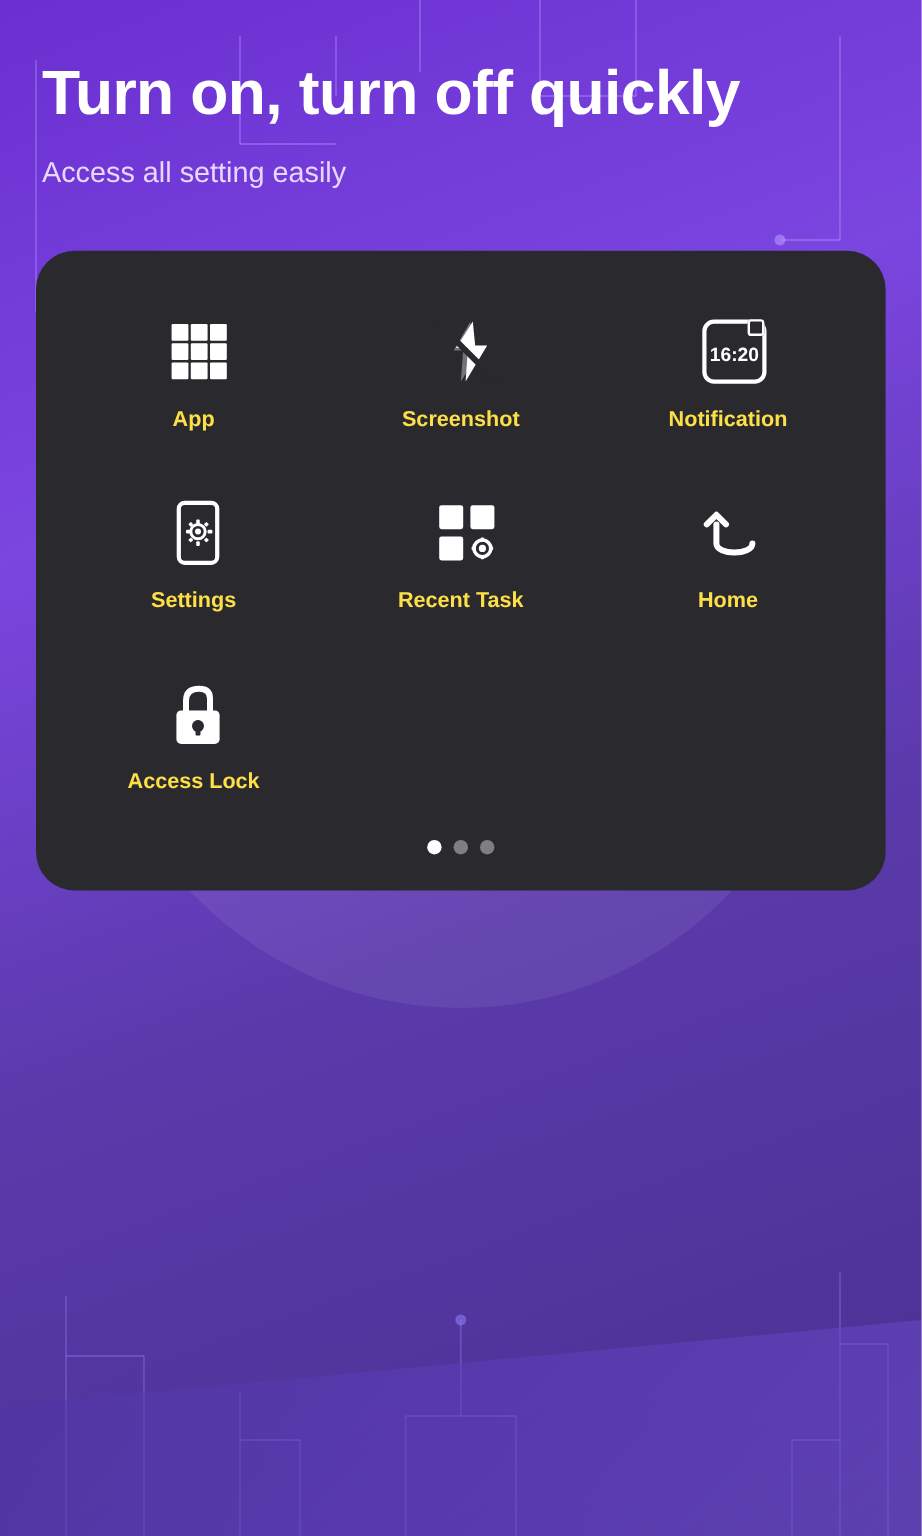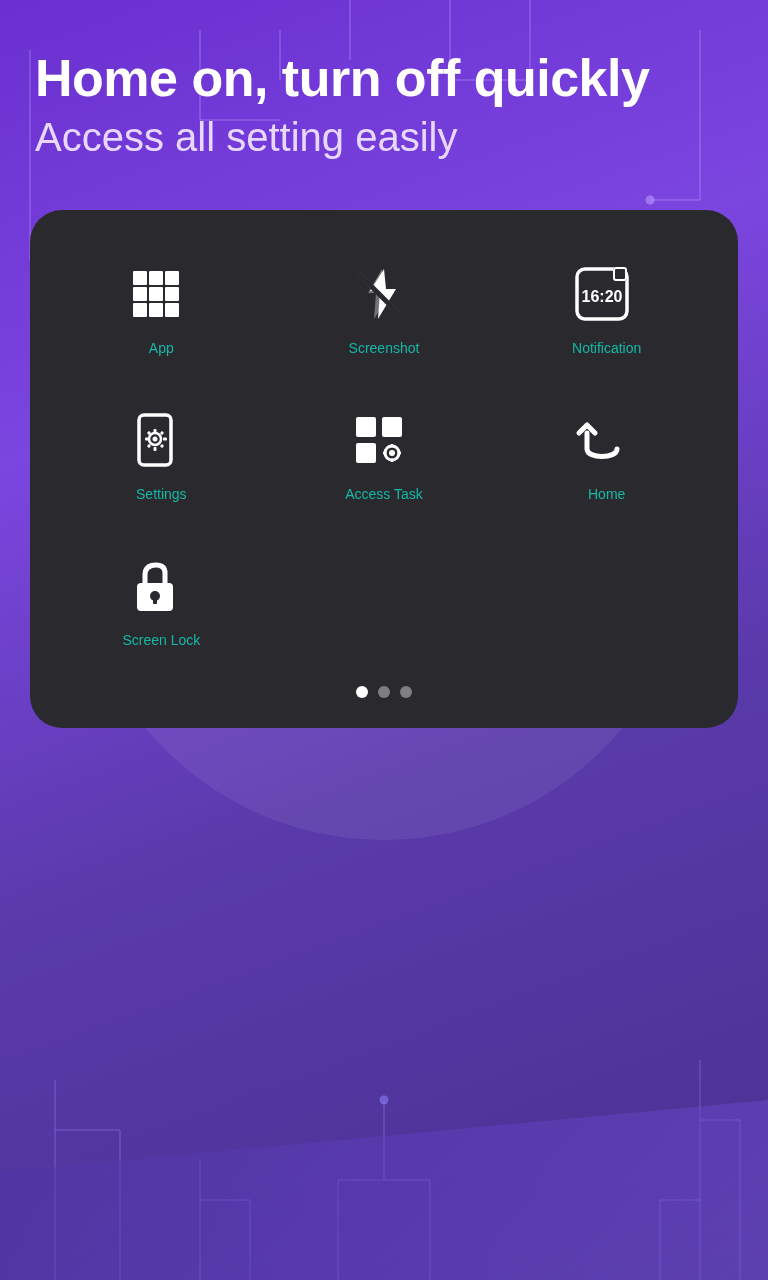--- a/index.html
+++ b/index.html
@@ -29,24 +29,24 @@
 
     .main-title {
       font-size: 52px;
       font-weight: 800;
       color: #ffffff;
       line-height: 1.1;
       letter-spacing: -0.5px;
     }
 
     .sub-title {
-      font-size: 40px;
+      font-size: 24px;
       font-weight: 400;
       color: #e8d8ff;
-      margin-top: 8px;
+      margin-top: 24px;
     }
 
     
     .circle-bg {
       position: absolute;
       width: 620px;
       height: 620px;
       border-radius: 50%;
       background: rgba(255,255,255,0.07);
       top: 220px;
@@ -77,35 +77,35 @@
       justify-content: center;
       padding: 20px 10px;
       cursor: pointer;
     }
 
     .icon-wrap {
       width: 68px;
       height: 68px;
       display: flex;
       align-items: center;
-      justify-content: flex-start;
+      justify-content: flex-end;
       margin-bottom: 12px;
     }
 
     .icon-wrap svg {
       width: 58px;
       height: 58px;
       fill: #ffffff;
     }
 
     .item-label {
-      font-size: 14px;
-      color: #14b8a6;
+      font-size: 18px;
+      color: #fde047;
       text-align: center;
-      font-weight: 400;
+      font-weight: 700;
     }
 
     .dots-row {
       display: flex;
       justify-content: center;
       gap: 10px;
       margin-top: 18px;
     }
 
     .dot {
@@ -180,21 +180,21 @@
     <line x1="700" y1="1120" x2="740" y2="1120"></line>
     <line x1="740" y1="1120" x2="740" y2="1280"></line>
     <line x1="700" y1="1200" x2="660" y2="1200"></line>
     <line x1="660" y1="1200" x2="660" y2="1280"></line>
   </g>
 </svg>
 
 <div class="circle-bg"></div>
 
 <div class="header-section">
-  <h1 class="main-title">Home on, turn off quickly</h1>
+  <h1 class="main-title">Turn on, turn off quickly</h1>
   <p class="sub-title">Access all setting easily</p>
 </div>
 
 <div class="card">
   <div class="grid">
 
     <div class="grid-item">
       <div class="icon-wrap">
         <svg viewBox="0 0 58 58" xmlns="http://www.w3.org/2000/svg">
           <rect x="6" y="6" width="14" height="14" rx="1"></rect>
@@ -272,21 +272,21 @@
           <rect x="6" y="32" width="20" height="20" rx="2"></rect>
 
           <circle cx="42" cy="42" r="7" fill="none" stroke="white" stroke-width="3"></circle>
           <circle cx="42" cy="42" r="3" fill="white"></circle>
           <rect x="40.5" y="33" width="3" height="3.5" rx="1" fill="white"></rect>
           <rect x="40.5" y="47.5" width="3" height="3.5" rx="1" fill="white"></rect>
           <rect x="33" y="40.5" width="3.5" height="3" rx="1" fill="white"></rect>
           <rect x="47.5" y="40.5" width="3.5" height="3" rx="1" fill="white"></rect>
         </svg>
       </div>
-      <span class="item-label">Access Task</span>
+      <span class="item-label">Recent Task</span>
     </div>
 
     <div class="grid-item">
       <div class="icon-wrap">
         <svg viewBox="0 0 58 58" xmlns="http://www.w3.org/2000/svg">
 
           <path d="M44 38 C44 48, 14 48, 14 38 L14 22" fill="none" stroke="white" stroke-width="5" stroke-linecap="round"></path>
 
           <polyline points="6,22 14,14 22,22" fill="none" stroke="white" stroke-width="5" stroke-linecap="round" stroke-linejoin="round"></polyline>
         </svg>
@@ -303,21 +303,21 @@
 
           <path d="M18 26 L18 18 Q18 8 29 8 Q38 8 38 16 L38 26" fill="none" stroke="white" stroke-width="5" stroke-linecap="round"></path>
 
           <circle cx="28" cy="39" r="5" fill="#2a2a2e"></circle>
           <rect x="26" y="39" width="4" height="8" rx="1" fill="#2a2a2e"></rect>
 
           <rect x="26.5" y="34" width="3" height="8" rx="1.5" fill="#2a2a2e"></rect>
           <circle cx="28" cy="44.5" r="1.8" fill="#2a2a2e"></circle>
         </svg>
       </div>
-      <span class="item-label">Screen Lock</span>
+      <span class="item-label">Access Lock</span>
     </div>
 
   </div>
 
   <div class="dots-row">
     <div class="dot dot-active"></div>
     <div class="dot dot-inactive"></div>
     <div class="dot dot-inactive"></div>
   </div>
 </div>

